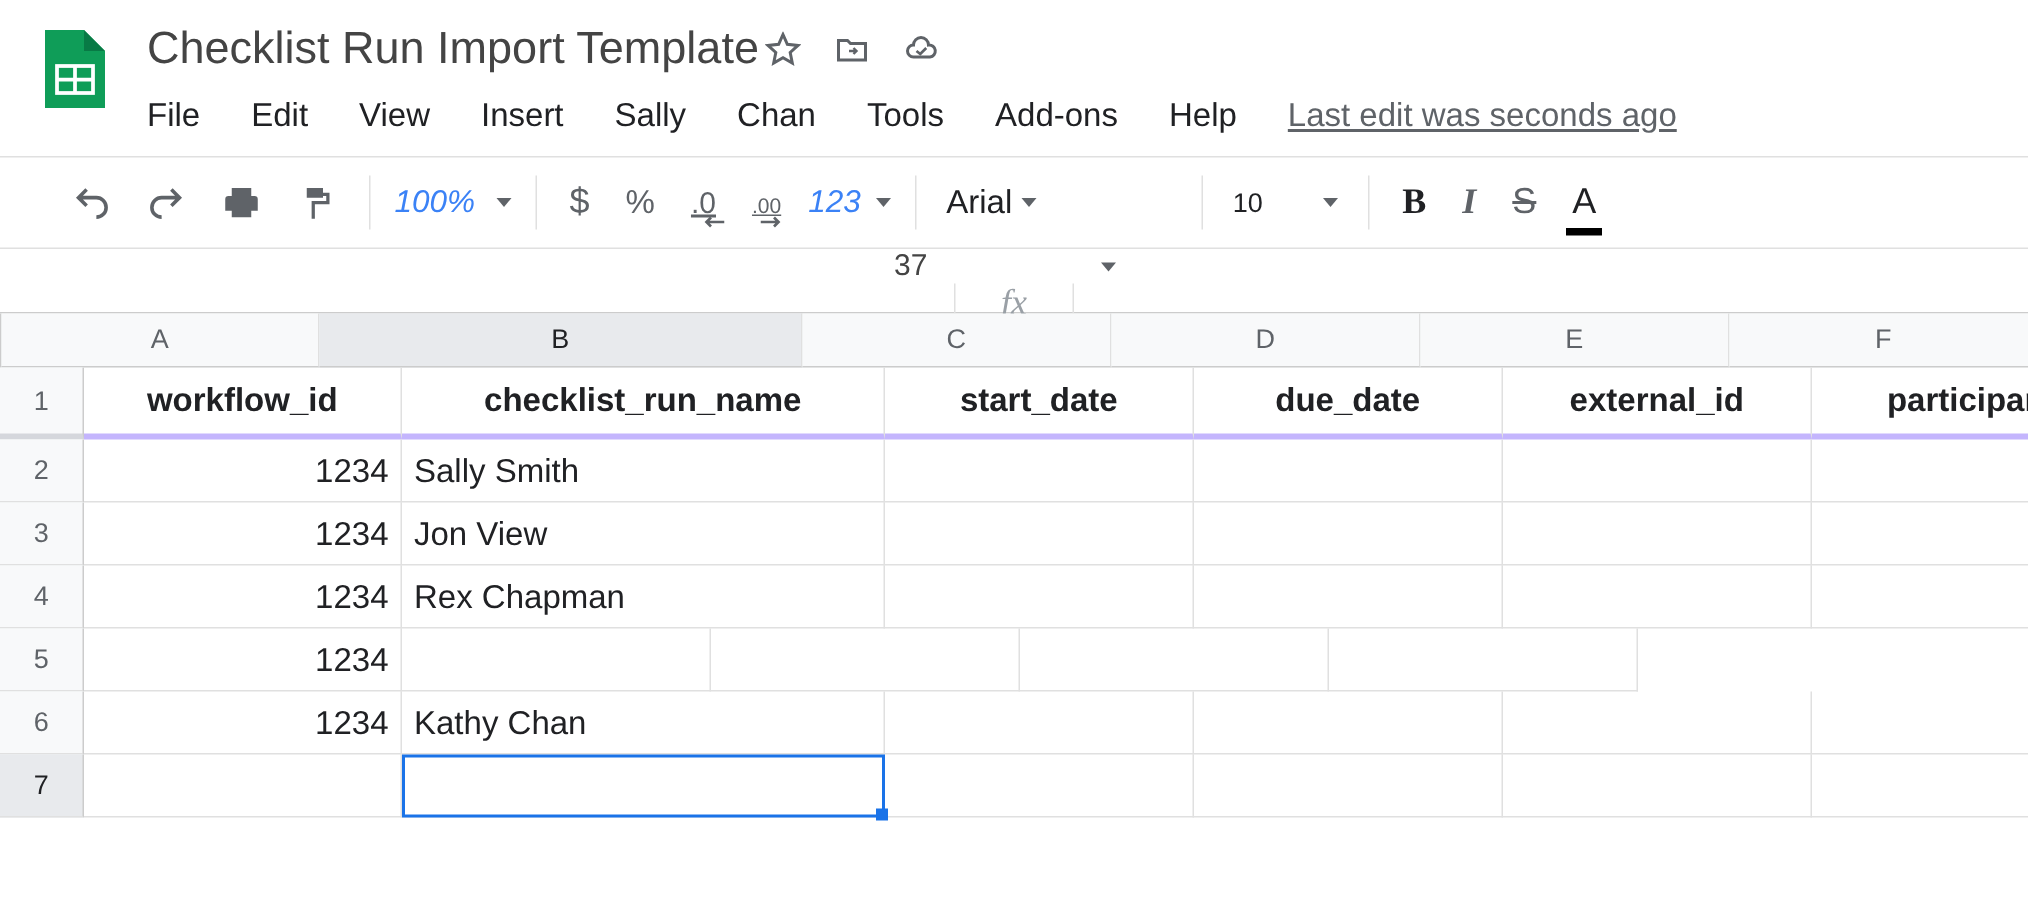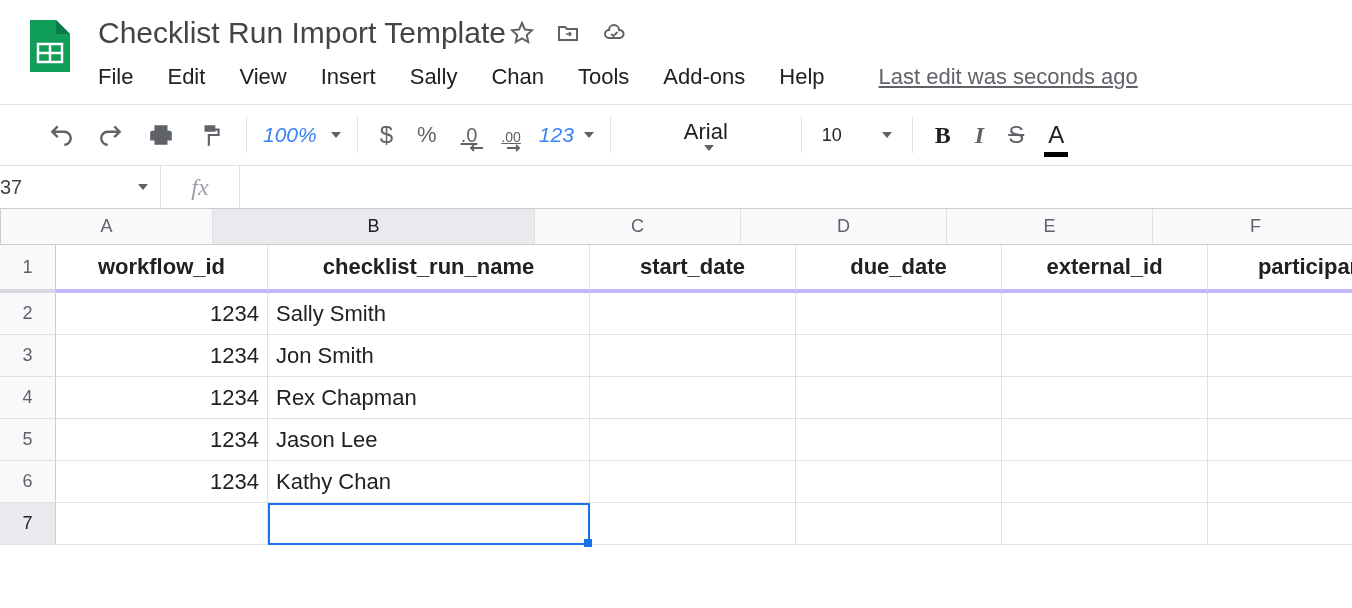--- a/index.html
+++ b/index.html
@@ -42,21 +42,21 @@
   .title-icon { width: 24px; height: 24px; color: #5f6368; cursor: pointer; display: flex; align-items: center; justify-content: center;}
   .menu-bar {
     display: flex;
     gap: 34px;
     padding: 12px 0 14px 4px;
     font-size: 22px;
     color: #202124;
     align-items: center;
   }
   .menu-item { cursor: pointer; }
-  .last-edit { color: #5f6368; text-decoration: underline; margin-left: 20px;}
+  .last-edit { color: #5f6368; text-decoration: underline; }
   .divider-h { height: 1px; background: #e0e0e0; width: 100%; }
   
   .toolbar {
     display: flex;
     align-items: center;
     padding: 10px 0 10px 36px;
     gap: 0;
     height: 60px;
   }
   .tb-btn {
@@ -78,22 +78,21 @@
     display: inline-block;
     margin-left: 6px;
   }
   .font-select {
     font-size: 22px;
     color: #202124;
     padding: 0 10px;
     display: flex;
     align-items: center;
     min-width: 170px;
-    justify-content: flex-end;
-    flex-direction: column;
+    justify-content: flex-start;
   }
   .size-select {
     font-size: 18px;
     padding: 0 10px;
     display: flex;
     align-items: center;
     min-width: 90px;
     justify-content: space-between;
   }
   .bold { font-weight: 900; font-size: 24px; color:#202124; font-family: 'Times New Roman', serif;}
@@ -103,20 +102,21 @@
   .textcolor-underline {
     position: absolute; bottom: -2px; left: 8px; right: 8px; height: 5px; background: #000;
   }
   
   .formula-bar {
     display: flex;
     align-items: center;
     border-top: 1px solid #e0e0e0;
     border-bottom: 1px solid #ccc;
     height: 44px;
+    flex-direction: column;
   }
   .name-box {
     width: 160px;
     padding: 0 12px 0 0;
     font-size: 20px;
     color: #444;
     display: flex;
     align-items: center;
     justify-content: space-between;
     height: 100%;
@@ -369,37 +369,36 @@
       <div class="cell-row">
         <div class="cell data-cell colA right">1234</div>
         <div class="cell data-cell colB">Sally Smith</div>
         <div class="cell data-cell colC"></div>
         <div class="cell data-cell colD"></div>
         <div class="cell data-cell colE"></div>
         <div class="cell data-cell colF"></div>
       </div>
       <div class="cell-row">
         <div class="cell data-cell colA right">1234</div>
-        <div class="cell data-cell colB">Jon Smith</div>
+        <div class="cell data-cell colB">Jon View</div>
         <div class="cell data-cell colC"></div>
         <div class="cell data-cell colD"></div>
         <div class="cell data-cell colE"></div>
         <div class="cell data-cell colF"></div>
       </div>
       <div class="cell-row">
         <div class="cell data-cell colA right">1234</div>
         <div class="cell data-cell colB">Rex Chapman</div>
         <div class="cell data-cell colC"></div>
         <div class="cell data-cell colD"></div>
         <div class="cell data-cell colE"></div>
         <div class="cell data-cell colF"></div>
       </div>
       <div class="cell-row">
         <div class="cell data-cell colA right">1234</div>
-        <div class="cell data-cell colB">Jason Lee</div>
         <div class="cell data-cell colC"></div>
         <div class="cell data-cell colD"></div>
         <div class="cell data-cell colE"></div>
         <div class="cell data-cell colF"></div>
       </div>
       <div class="cell-row">
         <div class="cell data-cell colA right">1234</div>
         <div class="cell data-cell colB">Kathy Chan</div>
         <div class="cell data-cell colC"></div>
         <div class="cell data-cell colD"></div>

